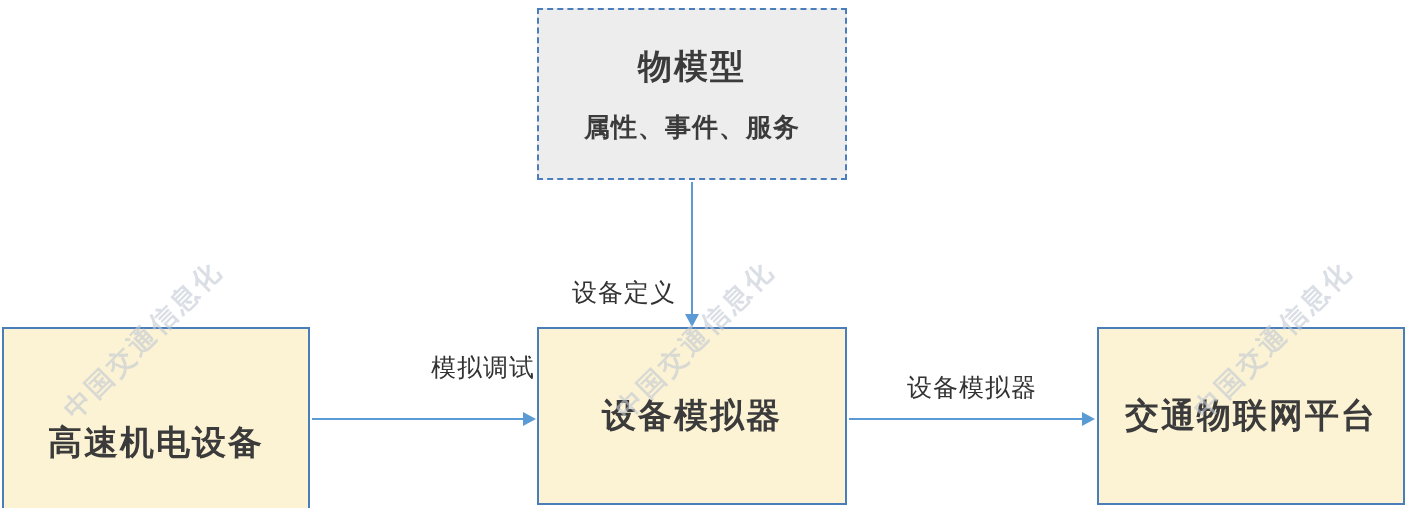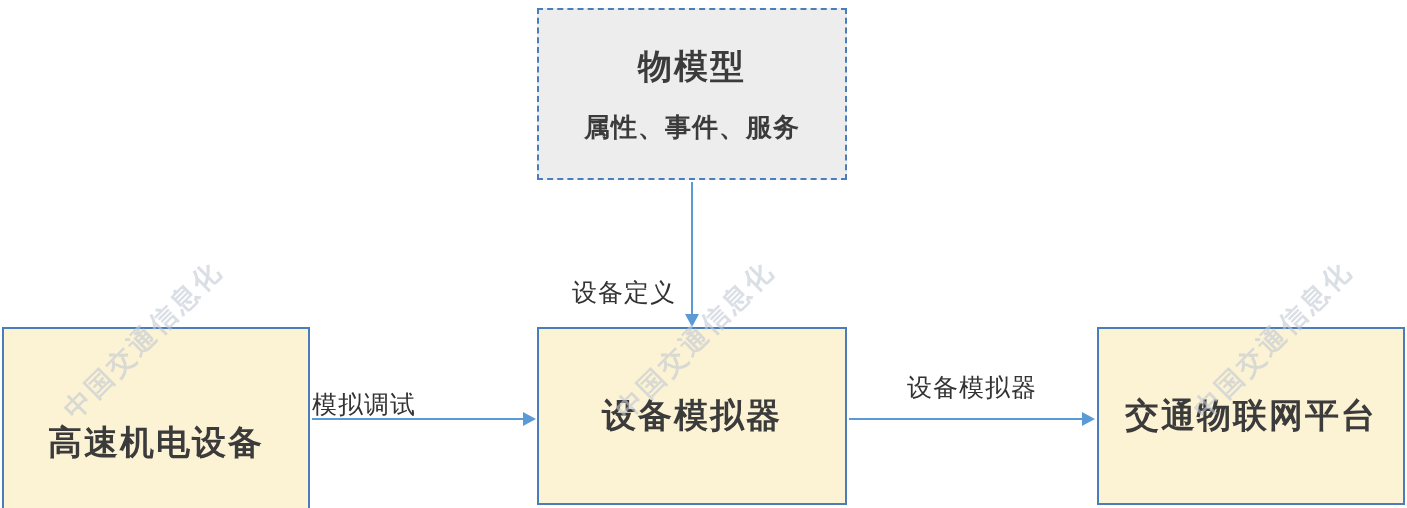--- a/index.html
+++ b/index.html
@@ -104,21 +104,21 @@
   <div class="edge-line edge-v" style="left:691px; top:182px; height:134px;"></div>
   <div class="arrow-head arrow-down" style="left:685px; top:314px;"></div>
   <div class="edge-label" style="left:572px; top:229px;margin-top:47px;">设备定义</div>
 
   <div class="node node-device">
     <span>高速机电设备</span>
   </div>
 
   <div class="edge-line edge-h" style="left:312px; top:418px; width:212px;"></div>
   <div class="arrow-head arrow-right" style="left:523px; top:412px;"></div>
-  <div class="edge-label" style="left:312px; top:388px; width:223px; text-align:left;">模拟调试</div>
+  <div class="edge-label" style="left:312px; top:351px; width:223px; text-align:right;">模拟调试</div>
 
   <div class="node node-simulator">
     <span>设备模拟器</span>
   </div>
 
   <div class="edge-line edge-h" style="left:849px; top:418px; width:234px;"></div>
   <div class="arrow-head arrow-right" style="left:1082px; top:412px;"></div>
   <div class="edge-label" style="left:849px; top:371px; width:246px; text-align:center;">设备模拟器</div>
 
   <div class="node node-platform">

